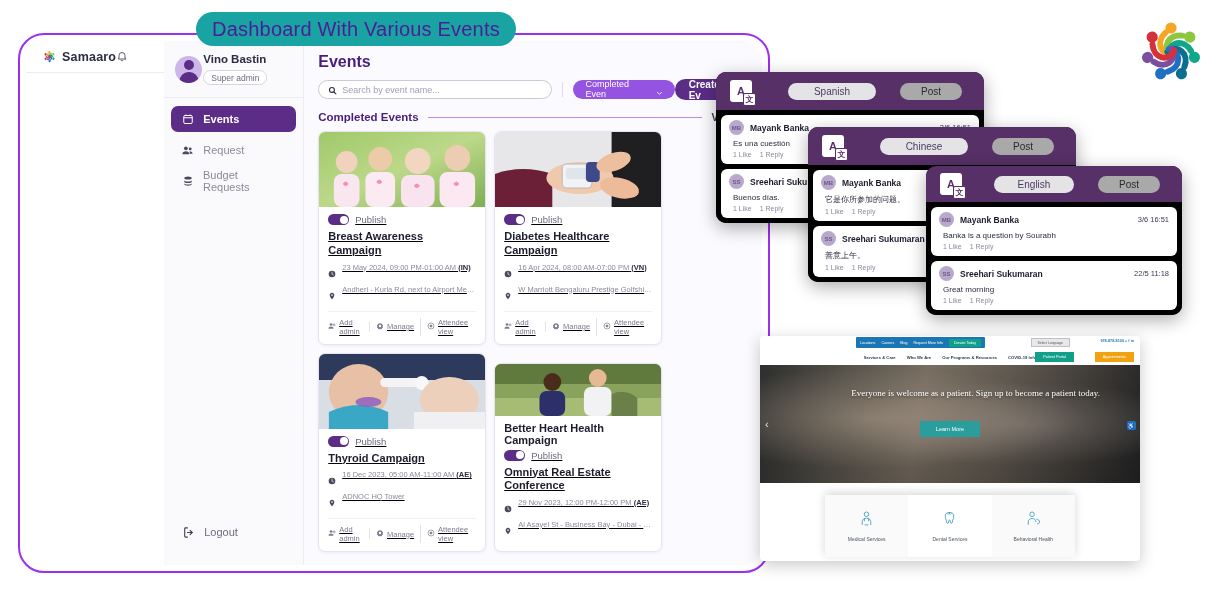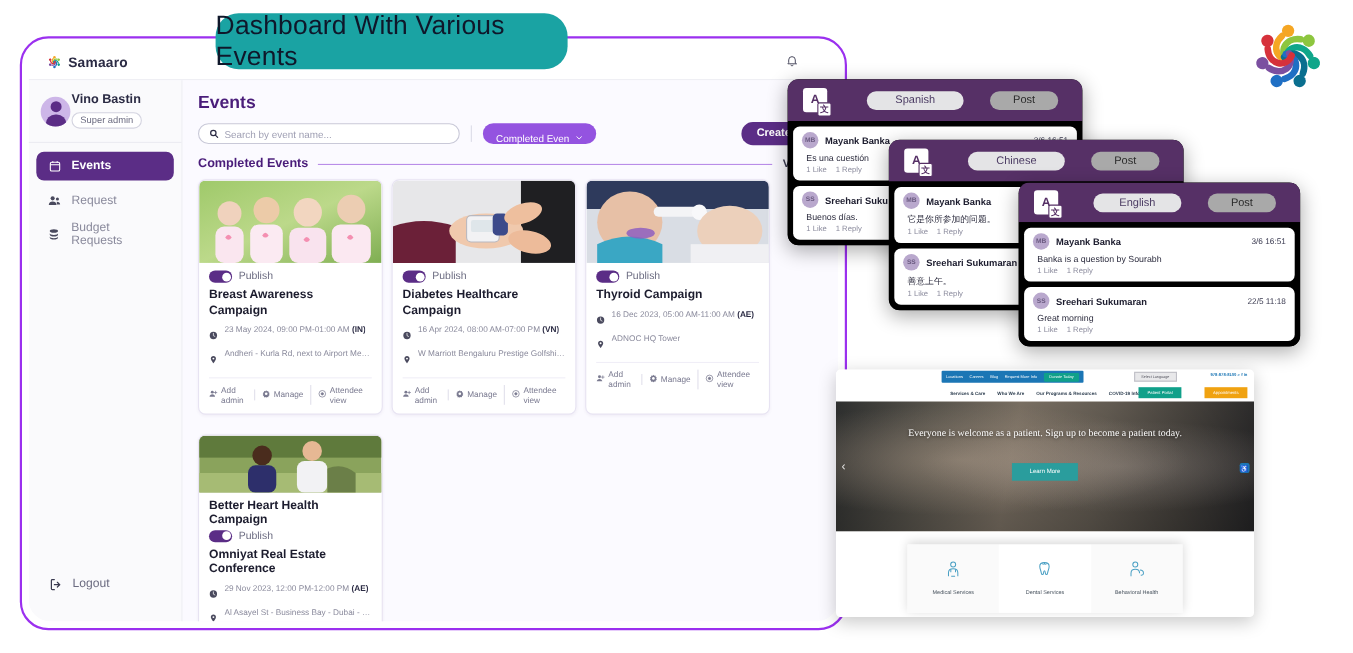--- a/index.html
+++ b/index.html
@@ -17,31 +17,31 @@
     width: 752px; height: 540px;
     border: 2.5px solid #9b30ef;
     border-radius: 26px;
     background: #ffffff;
   }
   .frame-inner {
     position: absolute; inset: 6px;
     border-radius: 20px;
     background: #ffffff;
     overflow: hidden;
-    display: flex; flex-direction: column;
+    display: flex; flex-direction: row;
   }
 
   
   .title-pill {
     position: absolute; left: 196px; top: 12px;
-    width: 320px; height: 51px;
-    background: #1aa3a3; color: #0f172a;
+    width: 320px; height: 34px;
+    background: #1aa3a3; color: #4c1d95;
     border-radius: 21px;
     display: flex; align-items: center; justify-content: center;
-    font-size: 24px; font-weight: 400; letter-spacing: .2px;
+    font-size: 20px; font-weight: 400; letter-spacing: .2px;
     z-index: 40;
   }
 
   
   .topbar {
     height: 32px; background: #fff;
     border-bottom: 1px solid #ececf2;
     display: flex; align-items: center;
     padding: 0 16px; flex: 0 0 32px;
   }
@@ -123,21 +123,21 @@
   .section-line { flex: 1; height: 1px; background: #b98de8; }
   .view-all { font-size: 10px; font-weight: bold; color: #3a3a50; white-space: nowrap; }
 
   .cards { display: flex; gap: 8px; flex-wrap: wrap; }
   .card {
     width: 168px; background: #fff;
     border: 1px solid #e7e3f2; border-radius: 7px;
     overflow: hidden; box-shadow: 0 1px 3px rgba(60,30,100,.06);
   }
   .card-img { height: 75px; position: relative; overflow: hidden; }
-  .card-body { padding: 7px 9px 8px 9px; }
+  .card-body { padding: 7px 9px 8px 9px; text-decoration: underline; }
   .toggle-row { display: flex; align-items: center; gap: 6px; margin-bottom: 5px; }
   .toggle {
     width: 21px; height: 11px; border-radius: 6px; background: #5b2d86;
     position: relative; flex: 0 0 21px;
   }
   .toggle::after {
     content: ""; position: absolute; right: 1.5px; top: 1.5px;
     width: 8px; height: 8px; border-radius: 50%; background: #fff;
   }
   .toggle-label { font-size: 9.5px; color: #6b6b80; }
@@ -243,21 +243,21 @@
     height: 118px; position: relative; overflow: hidden;
     background: linear-gradient(100deg,#3a3c3b 0%,#6f6a60 22%,#9a8d7d 42%,#7d7468 62%,#55504a 82%,#2e2e30 100%);
   }
   .hero::after {
     content:""; position:absolute; inset:0;
     background: radial-gradient(ellipse at 30% 45%, rgba(190,170,150,.45), rgba(0,0,0,0) 55%),
                 radial-gradient(ellipse at 68% 50%, rgba(160,150,145,.4), rgba(0,0,0,0) 50%),
                 linear-gradient(rgba(0,0,0,.22), rgba(0,0,0,.38));
   }
   .hero-txt {
-    position: absolute; left: 0; right: 0; top: 22px; text-align: center;
+    position: absolute; left: 0; right: 0; top: 22px; text-align: right;
     font-family: "Liberation Serif", serif; color: #fff; font-size: 9px;
     line-height: 1.35; text-shadow: 0 1px 3px rgba(0,0,0,.6); z-index: 2;
     padding: 0 40px;
   }
   .hero-btn {
     position: absolute; left: 50%; transform: translateX(-50%); top: 56px;
     background: #2a9d9d; color: #fff; font-size: 5.5px;
     padding: 5px 16px; z-index: 2;
   }
   .arrow-l, .arrow-r {

